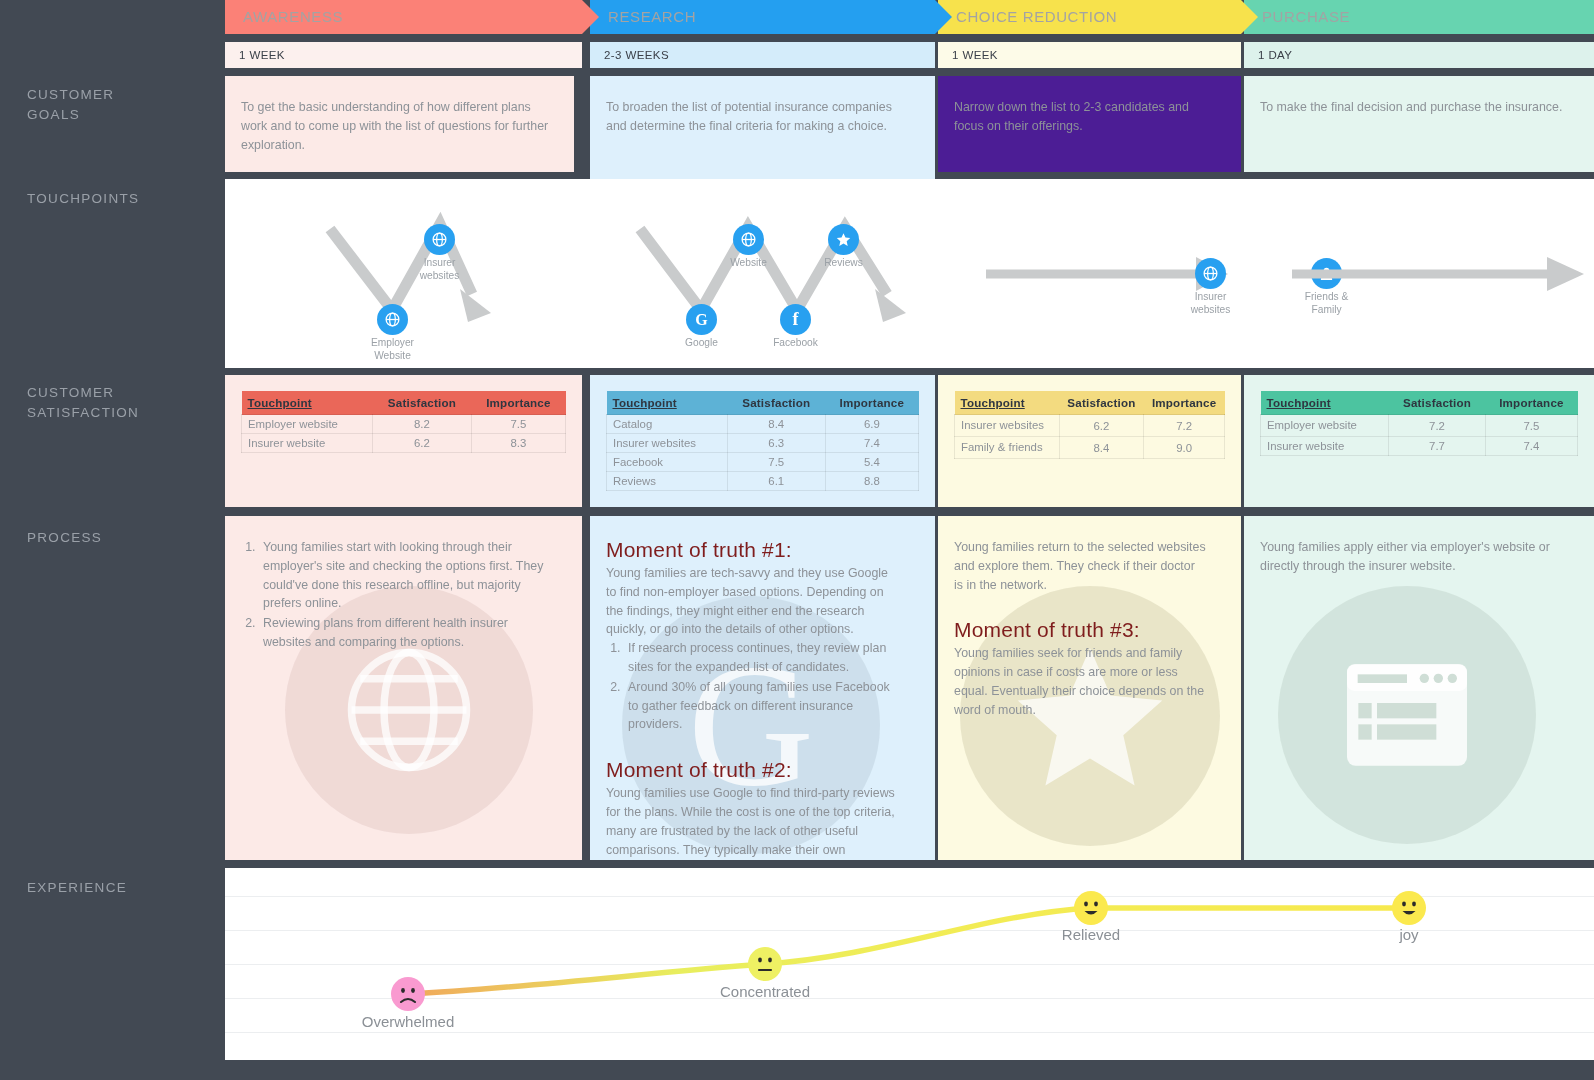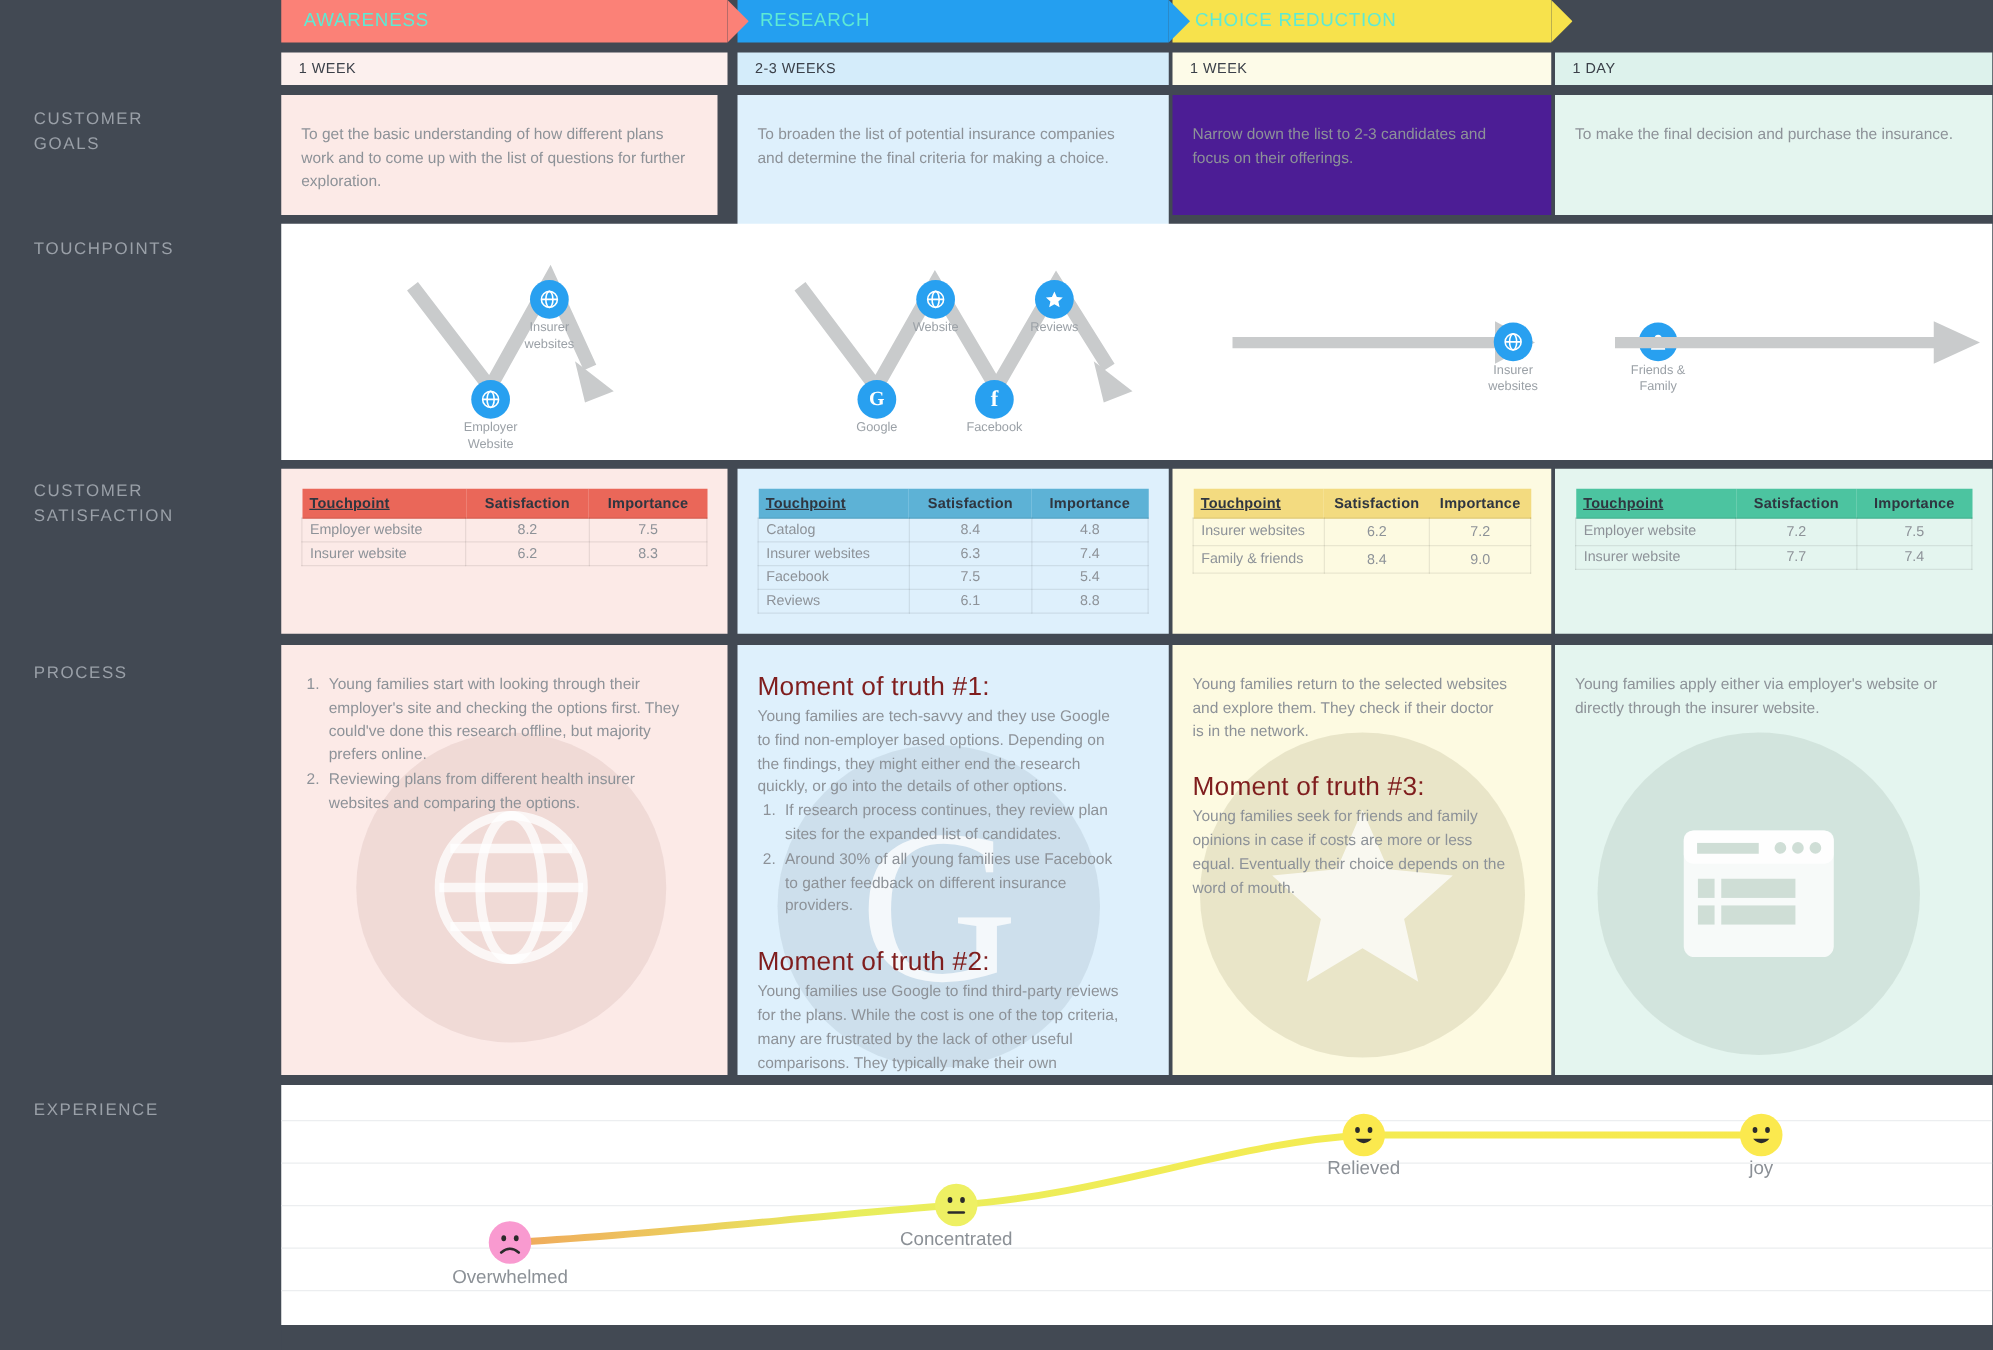--- a/index.html
+++ b/index.html
@@ -20,21 +20,21 @@
   }
 
   
   .phases { position: absolute; left: 225px; top: 0; width: 1369px; height: 34px; }
   .phase {
     position: absolute; top: 0; height: 34px;
     display: flex; align-items: center;
   }
   .phase-body { position: absolute; inset: 0; }
   .phase-label {
-    position: relative; z-index: 2; font-size: 15px; color: #5eead4;
+    position: relative; z-index: 2; font-size: 15px; color: #a3a3a3;
     letter-spacing: 0.6px; padding-left: 18px; line-height: 34px;
   }
   .chev { position: absolute; top: 0; right: -17px; width: 17px; height: 34px; z-index: 3; }
 
   
   .dur {
     position: absolute; height: 26px; display: flex; align-items: center;
     font-size: 11.5px; color: #3b4049; padding-left: 14px; letter-spacing: 0.4px;
   }
 
@@ -147,20 +147,24 @@
     </div>
 
     <div class="phase" style="left:713px;width:303px">
       <div class="phase-body" style="background:#f7e24c"></div>
       <svg class="chev" viewBox="0 0 17 34" preserveAspectRatio="none">
         <polygon points="0,0 17,17 0,34" fill="#f7e24c"></polygon>
       </svg>
       <span class="phase-label">CHOICE REDUCTION</span>
     </div>
 
+    <div class="phase" style="left:1019px;width:350px">
+      <div class="phase-body" style="background:#67d4b0"></div>
+      <span class="phase-label">PURCHASE</span>
+    </div>
   </div>
 
   <div class="dur" style="left:225px;top:42px;width:357px;background:#fcf0ee">1 WEEK</div>
   <div class="dur" style="left:590px;top:42px;width:345px;background:#d4ecfa">2-3 WEEKS</div>
   <div class="dur" style="left:938px;top:42px;width:303px;background:#fdfbe8">1 WEEK</div>
   <div class="dur" style="left:1244px;top:42px;width:350px;background:#ddf2ec">1 DAY</div>
 
   <div class="goal" style="left:225px;top:76px;width:349px;height:96px;background:#fceae7">To get the basic understanding of how different plans work and to come up with the list of questions for further exploration.</div>
   <div class="goal" style="left:590px;top:76px;width:345px;height:116px;background:#def0fc">To broaden the list of potential insurance companies and determine the final criteria for making a choice.</div>
   <div class="goal" style="left:938px;top:76px;width:303px;height:96px;background:#4c1d95">Narrow down the list to 2-3 candidates and focus on their offerings.</div>
@@ -304,21 +308,21 @@
             <tr style="background:#5db2d6">
           <th>Touchpoint</th>
           <th>Satisfaction</th>
           <th>Importance</th>
         </tr>
           </thead>
         <tbody>
           <tr>
             <td>Catalog</td>
             <td>8.4</td>
-            <td>4.8</td>
+            <td>6.9</td>
           </tr>
           <tr>
             <td>Insurer websites</td>
             <td>6.3</td>
             <td>7.4</td>
           </tr>
           <tr>
             <td>Facebook</td>
             <td>7.5</td>
             <td>5.4</td>

